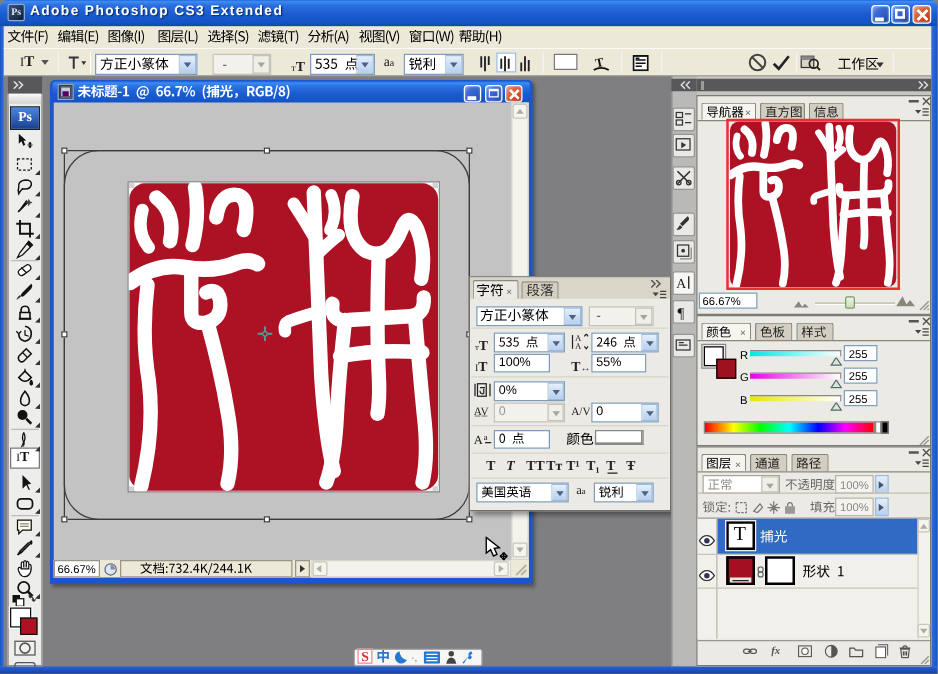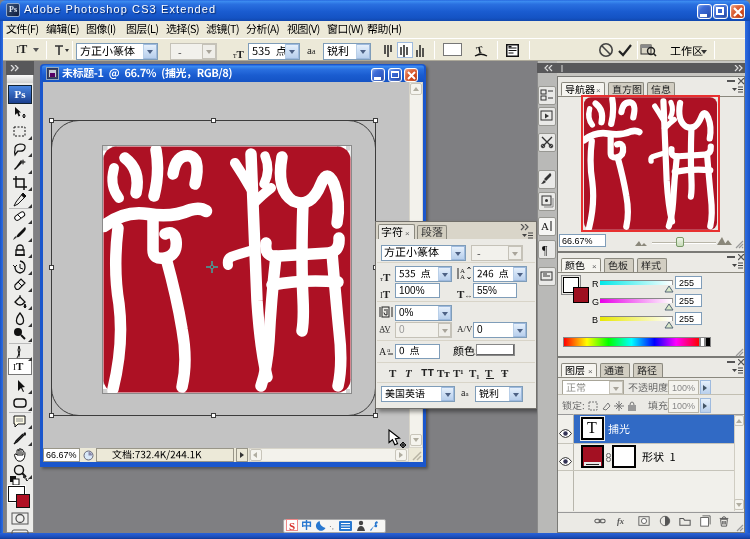--- a/index.html
+++ b/index.html
@@ -11,21 +11,21 @@
 .cbad:before{content:"";position:absolute;left:3px;top:5px;border:3px solid transparent;border-top:4px solid #a8a49a;border-bottom:none}
 .sep{position:absolute;width:1px;background:#c9c5b5;border-right:1px solid #fff}
 .tbtn{position:absolute;width:15px;height:15px;border-radius:3px;border:1px solid #fff;
  background:linear-gradient(135deg,#7ba1e8 0%,#3d6cd8 30%,#2f59c0 70%,#1e3f96 100%);box-shadow:inset 0 0 2px rgba(255,255,255,.5)}
 .tbtnr{background:linear-gradient(135deg,#f0a080 0%,#e06a40 30%,#cc4417 70%,#a82c08 100%)}
 .hline{position:absolute;height:1px;background:#d8d4c8}
 </style></head><body>
 <div class="a" style="left:0;top:0;width:750px;height:21px;background:linear-gradient(180deg,#2565dd 0%,#3c8cf0 6%,#2a70e0 20%,#1a5cd0 55%,#1453c4 85%,#1148ae 100%);border-radius:6px 6px 0 0"></div>
 <div class="a" style="left:6px;top:3px;width:14px;height:14px;background:linear-gradient(135deg,#39547c,#101c3c);border:1px solid #8fa8cc;border-radius:2px"></div>
 <div class="a" style="left:9px;top:5px;font-size:8px;font-weight:bold;color:#dfe8f4;font-family:'Liberation Serif',serif">Ps</div>
-<div class="a" style="left:24px;top:3px;font-size:11px;font-weight:normal;color:#fff;text-shadow:1px 1px 1px #0a2a6a;letter-spacing:1.1px">Adobe Photoshop CS3 Extended</div>
+<div class="a" style="left:24px;top:3px;font-size:11px;font-weight:bold;color:#fff;text-shadow:1px 1px 1px #0a2a6a;letter-spacing:1.1px">Adobe Photoshop CS3 Extended</div>
 <div class="tbtn" style="left:697px;top:4px"></div>
 <div class="tbtn" style="left:713px;top:4px"></div>
 <div class="tbtn tbtnr" style="left:730px;top:4px"></div>
 <div class="a" style="left:700px;top:14px;width:7px;height:3px;background:#fff"></div>
 <div class="a" style="left:716px;top:7px;width:8px;height:8px;border:2px solid #fff"></div>
 <svg class="a" style="left:733px;top:7px" width="10" height="10">
     <path d="M1,1 L9,9 M9,1 L1,9" stroke="#fff" stroke-width="2.2"></path>
   </svg>
 <div class="a" style="left:0;top:21px;width:3px;height:512px;background:linear-gradient(90deg,#1853c8,#2f6ee2)"></div>
 <div class="a" style="left:745px;top:21px;width:5px;height:512px;background:linear-gradient(90deg,#2f6ee2,#1853c8)"></div>
@@ -437,21 +437,21 @@
 <div class="inbox a" style="left:395px;top:344px;width:45px;height:15px"></div>
 <svg style="position:absolute;left:399px;top:346px;" width="22" height="12" viewBox="0 0 22 12">
     <path transform="translate(0,8.2)" d="M2.8 0.1C4.2 0.1 5.1 -1.1 5.1 -3.7C5.1 -6.2 4.2 -7.5 2.8 -7.5C1.4 -7.5 0.5 -6.2 0.5 -3.7C0.5 -1.1 1.4 0.1 2.8 0.1ZM2.8 -0.6C1.9 -0.6 1.4 -1.5 1.4 -3.7C1.4 -5.8 1.9 -6.7 2.8 -6.7C3.6 -6.7 4.2 -5.8 4.2 -3.7C4.2 -1.5 3.6 -0.6 2.8 -0.6Z M12.9 -4.7H18.2V-2.9H12.9ZM14 -1.3C14.1 -0.6 14.2 0.2 14.2 0.7L14.9 0.6C14.9 0.1 14.8 -0.7 14.7 -1.3ZM16 -1.3C16.3 -0.7 16.6 0.2 16.7 0.7L17.5 0.5C17.3 0 17 -0.8 16.7 -1.4ZM18.1 -1.4C18.6 -0.7 19.1 0.2 19.4 0.7L20.1 0.4C19.8 -0.1 19.2 -1 18.7 -1.6ZM12.3 -1.6C12 -0.8 11.5 0 11 0.5L11.7 0.8C12.2 0.3 12.7 -0.6 13 -1.4ZM12.2 -5.4V-2.2H18.9V-5.4H15.9V-6.6H19.6V-7.3H15.9V-8.4H15.1V-5.4Z" fill="#000"></path>
   </svg>
 <svg style="position:absolute;left:453px;top:346px;" width="27" height="13" viewBox="0 0 27 13">
     <path transform="translate(0,9.0)" d="M7.7 -5.6C7.7 -1.6 7.5 -0.4 4.8 0.3C4.9 0.5 5.1 0.7 5.1 0.9C8.1 0.1 8.3 -1.4 8.3 -5.6ZM4.4 -5C3.8 -4.5 2.7 -4 1.7 -3.7C1.9 -3.6 2.1 -3.3 2.3 -3.2C3.2 -3.5 4.4 -4.1 5.1 -4.8ZM4.7 -2C4.1 -1.1 2.8 -0.4 1.5 0C1.6 0.2 1.8 0.4 2 0.6C3.4 0.1 4.7 -0.7 5.5 -1.7ZM8.1 -0.8C8.9 -0.4 9.7 0.4 10.1 0.9L10.6 0.4C10.2 -0.1 9.3 -0.8 8.6 -1.3ZM5.9 -6.7V-1.5H6.6V-6.1H9.4V-1.5H10.1V-6.7H8C8.1 -7.1 8.3 -7.5 8.4 -7.9H10.4V-8.6H5.7V-7.9H7.7C7.6 -7.5 7.5 -7.1 7.3 -6.7ZM2.5 -9.1C2.7 -8.8 2.8 -8.4 2.9 -8.1H0.7V-7.4H5.5V-8.1H3.7C3.6 -8.5 3.4 -8.9 3.2 -9.3ZM4.6 -3.6C3.9 -2.9 2.7 -2.3 1.6 -1.9C1.7 -2.5 1.7 -3 1.7 -3.5V-5.2H5.4V-5.9H4.3C4.5 -6.3 4.8 -6.7 5 -7.2L4.3 -7.4C4.1 -6.9 3.8 -6.3 3.6 -5.9H2.1L2.7 -6.1C2.6 -6.4 2.4 -7 2.1 -7.4L1.5 -7.2C1.7 -6.8 2 -6.2 2 -5.9H1V-3.5C1 -2.4 0.9 -0.7 0.4 0.5C0.5 0.6 0.9 0.8 1 0.9C1.4 0.1 1.6 -0.9 1.6 -1.9C1.8 -1.7 2 -1.5 2.1 -1.3C3.3 -1.7 4.5 -2.5 5.2 -3.3Z M16.2 -5.4V-3.5H13.7V-5.4ZM17 -5.4H19.6V-3.5H17ZM17.6 -7.5C17.3 -7.1 16.8 -6.6 16.4 -6.2H13.5C13.9 -6.6 14.3 -7.1 14.7 -7.5ZM14.9 -9.3C14.1 -7.8 12.8 -6.5 11.4 -5.6C11.6 -5.4 11.8 -5 11.9 -4.9C12.2 -5.1 12.6 -5.3 12.9 -5.6V-0.9C12.9 0.4 13.4 0.7 15.2 0.7C15.6 0.7 19 0.7 19.4 0.7C21.1 0.7 21.4 0.2 21.6 -1.5C21.4 -1.6 21 -1.7 20.8 -1.8C20.7 -0.4 20.5 -0.1 19.4 -0.1C18.7 -0.1 15.7 -0.1 15.1 -0.1C13.9 -0.1 13.7 -0.2 13.7 -0.9V-2.7H19.6V-2.2H20.5V-6.2H17.4C18 -6.7 18.5 -7.4 18.8 -7.9L18.3 -8.3L18.1 -8.3H15.2C15.4 -8.5 15.5 -8.8 15.6 -9Z M23.5 -4.3C23.9 -4.3 24.3 -4.6 24.3 -5.1C24.3 -5.5 23.9 -5.8 23.5 -5.8C23.1 -5.8 22.8 -5.5 22.8 -5.1C22.8 -4.6 23.1 -4.3 23.5 -4.3ZM23.5 0.1C23.9 0.1 24.3 -0.2 24.3 -0.6C24.3 -1.1 23.9 -1.4 23.5 -1.4C23.1 -1.4 22.8 -1.1 22.8 -0.6C22.8 -0.2 23.1 0.1 23.5 0.1Z" fill="#000"></path>
   </svg>
 <div class="a" style="left:476px;top:344px;width:39px;height:12px;background:#fff;border:1px solid #888;box-shadow:-1px -1px 0 #666 inset"></div>
 <div class="a" style="left:389px;top:367px;font-family:'Liberation Serif',serif;font-weight:bold;color:#222;font-size:11px">T</div>
 <div class="a" style="left:405px;top:367px;font-family:'Liberation Serif',serif;font-weight:bold;color:#222;font-size:11px;font-style:italic">T</div>
-<div class="a" style="left:421px;top:367px;font-family:Liberation Mono, monospace;font-weight:bold;color:#222;font-size:11px">TT</div>
+<div class="a" style="left:421px;top:367px;font-family:Liberation Serif, serif;font-weight:bold;color:#222;font-size:11px">TT</div>
 <div class="a" style="left:437px;top:367px;font-family:'Liberation Serif',serif;font-weight:bold;color:#222;font-size:11px">Tт</div>
 <div class="a" style="left:453px;top:367px;font-family:'Liberation Serif',serif;font-weight:bold;color:#222;font-size:11px">T¹</div>
 <div class="a" style="left:469px;top:367px;font-family:'Liberation Serif',serif;font-weight:bold;color:#222;font-size:11px">T₁</div>
 <div class="a" style="left:485px;top:367px;font-family:'Liberation Serif',serif;font-weight:bold;color:#222;font-size:11px">T</div>
 <div class="a" style="left:501px;top:367px;font-family:'Liberation Serif',serif;font-weight:bold;color:#222;font-size:11px">Ŧ</div>
 <div class="a" style="left:486px;top:378px;width:8px;height:1px;background:#222"></div>
 <div class="inbox a" style="left:381px;top:386px;width:74px;height:16px"></div>
 <svg style="position:absolute;left:385px;top:389px;" width="42" height="12" viewBox="0 0 42 12">
     <path transform="translate(0,8.2)" d="M7 -8.4C6.8 -8 6.4 -7.4 6.1 -7H3.4L3.8 -7.2C3.6 -7.5 3.3 -8.1 2.9 -8.4L2.3 -8.2C2.6 -7.8 2.9 -7.4 3 -7H1V-6.3H4.6V-5.5H1.5V-4.9H4.6V-4H0.6V-3.3H4.5C4.5 -3.1 4.4 -2.8 4.4 -2.6H0.8V-1.9H4.2C3.7 -0.9 2.7 -0.2 0.4 0.1C0.6 0.3 0.7 0.6 0.8 0.8C3.4 0.3 4.5 -0.5 5 -1.8C5.8 -0.4 7.1 0.5 9.1 0.8C9.2 0.6 9.4 0.2 9.6 0.1C7.8 -0.1 6.4 -0.8 5.7 -1.9H9.4V-2.6H5.2C5.2 -2.8 5.3 -3.1 5.3 -3.3H9.5V-4H5.4V-4.9H8.6V-5.5H5.4V-6.3H9V-7H6.9C7.2 -7.4 7.5 -7.8 7.7 -8.2Z M15.9 -3.2C16.3 -2.9 16.7 -2.4 16.9 -2.1L17.4 -2.4C17.2 -2.7 16.8 -3.1 16.4 -3.5ZM12.3 -2V-1.3H17.8V-2H15.3V-3.6H17.3V-4.3H15.3V-5.7H17.6V-6.4H12.4V-5.7H14.6V-4.3H12.7V-3.6H14.6V-2ZM10.9 -8V0.8H11.6V0.3H18.4V0.8H19.1V-8ZM11.6 -0.4V-7.2H18.4V-0.4Z M24.6 -6.3V-5.1H21.6V-2.8H20.6V-2.1H24.3C23.9 -1.2 22.9 -0.4 20.4 0.2C20.6 0.4 20.8 0.7 20.8 0.8C23.4 0.2 24.6 -0.8 25.1 -1.8C25.9 -0.4 27.2 0.5 29.2 0.8C29.3 0.6 29.5 0.3 29.7 0.1C27.8 -0.1 26.4 -0.8 25.7 -2.1H29.5V-2.8H28.5V-5.1H25.4V-6.3ZM22.3 -2.8V-4.5H24.6V-3.5C24.6 -3.3 24.6 -3 24.5 -2.8ZM27.7 -2.8H25.3C25.3 -3 25.4 -3.3 25.4 -3.5V-4.5H27.7ZM26.4 -8.4V-7.5H23.6V-8.4H22.8V-7.5H20.7V-6.8H22.8V-5.8H23.6V-6.8H26.4V-5.8H27.1V-6.8H29.3V-7.5H27.1V-8.4Z M31 -7.7C31.5 -7.2 32.2 -6.5 32.5 -6.1L33 -6.6C32.7 -7 32 -7.7 31.5 -8.1ZM33.9 -6.2V-5.6H35.2C35.1 -5.1 35 -4.6 34.9 -4.2H33.2V-3.5H39.6V-4.2H38.4C38.5 -4.9 38.6 -5.6 38.6 -6.2L38.1 -6.3L38 -6.2H36.1L36.3 -7.4H39.2V-8H33.5V-7.4H35.6L35.3 -6.2ZM35.6 -4.2 36 -5.6H37.8C37.8 -5.2 37.8 -4.7 37.7 -4.2ZM34 -2.7V0.8H34.8V0.4H38.2V0.8H38.9V-2.7ZM34.8 -0.2V-2H38.2V-0.2ZM31.9 0.5C32 0.3 32.3 0.1 33.9 -1.1C33.9 -1.2 33.8 -1.5 33.7 -1.7L32.5 -0.9V-5.3H30.4V-4.5H31.8V-0.9C31.8 -0.5 31.6 -0.3 31.5 -0.2C31.6 -0 31.8 0.3 31.9 0.5Z" fill="#000"></path>
   </svg>

